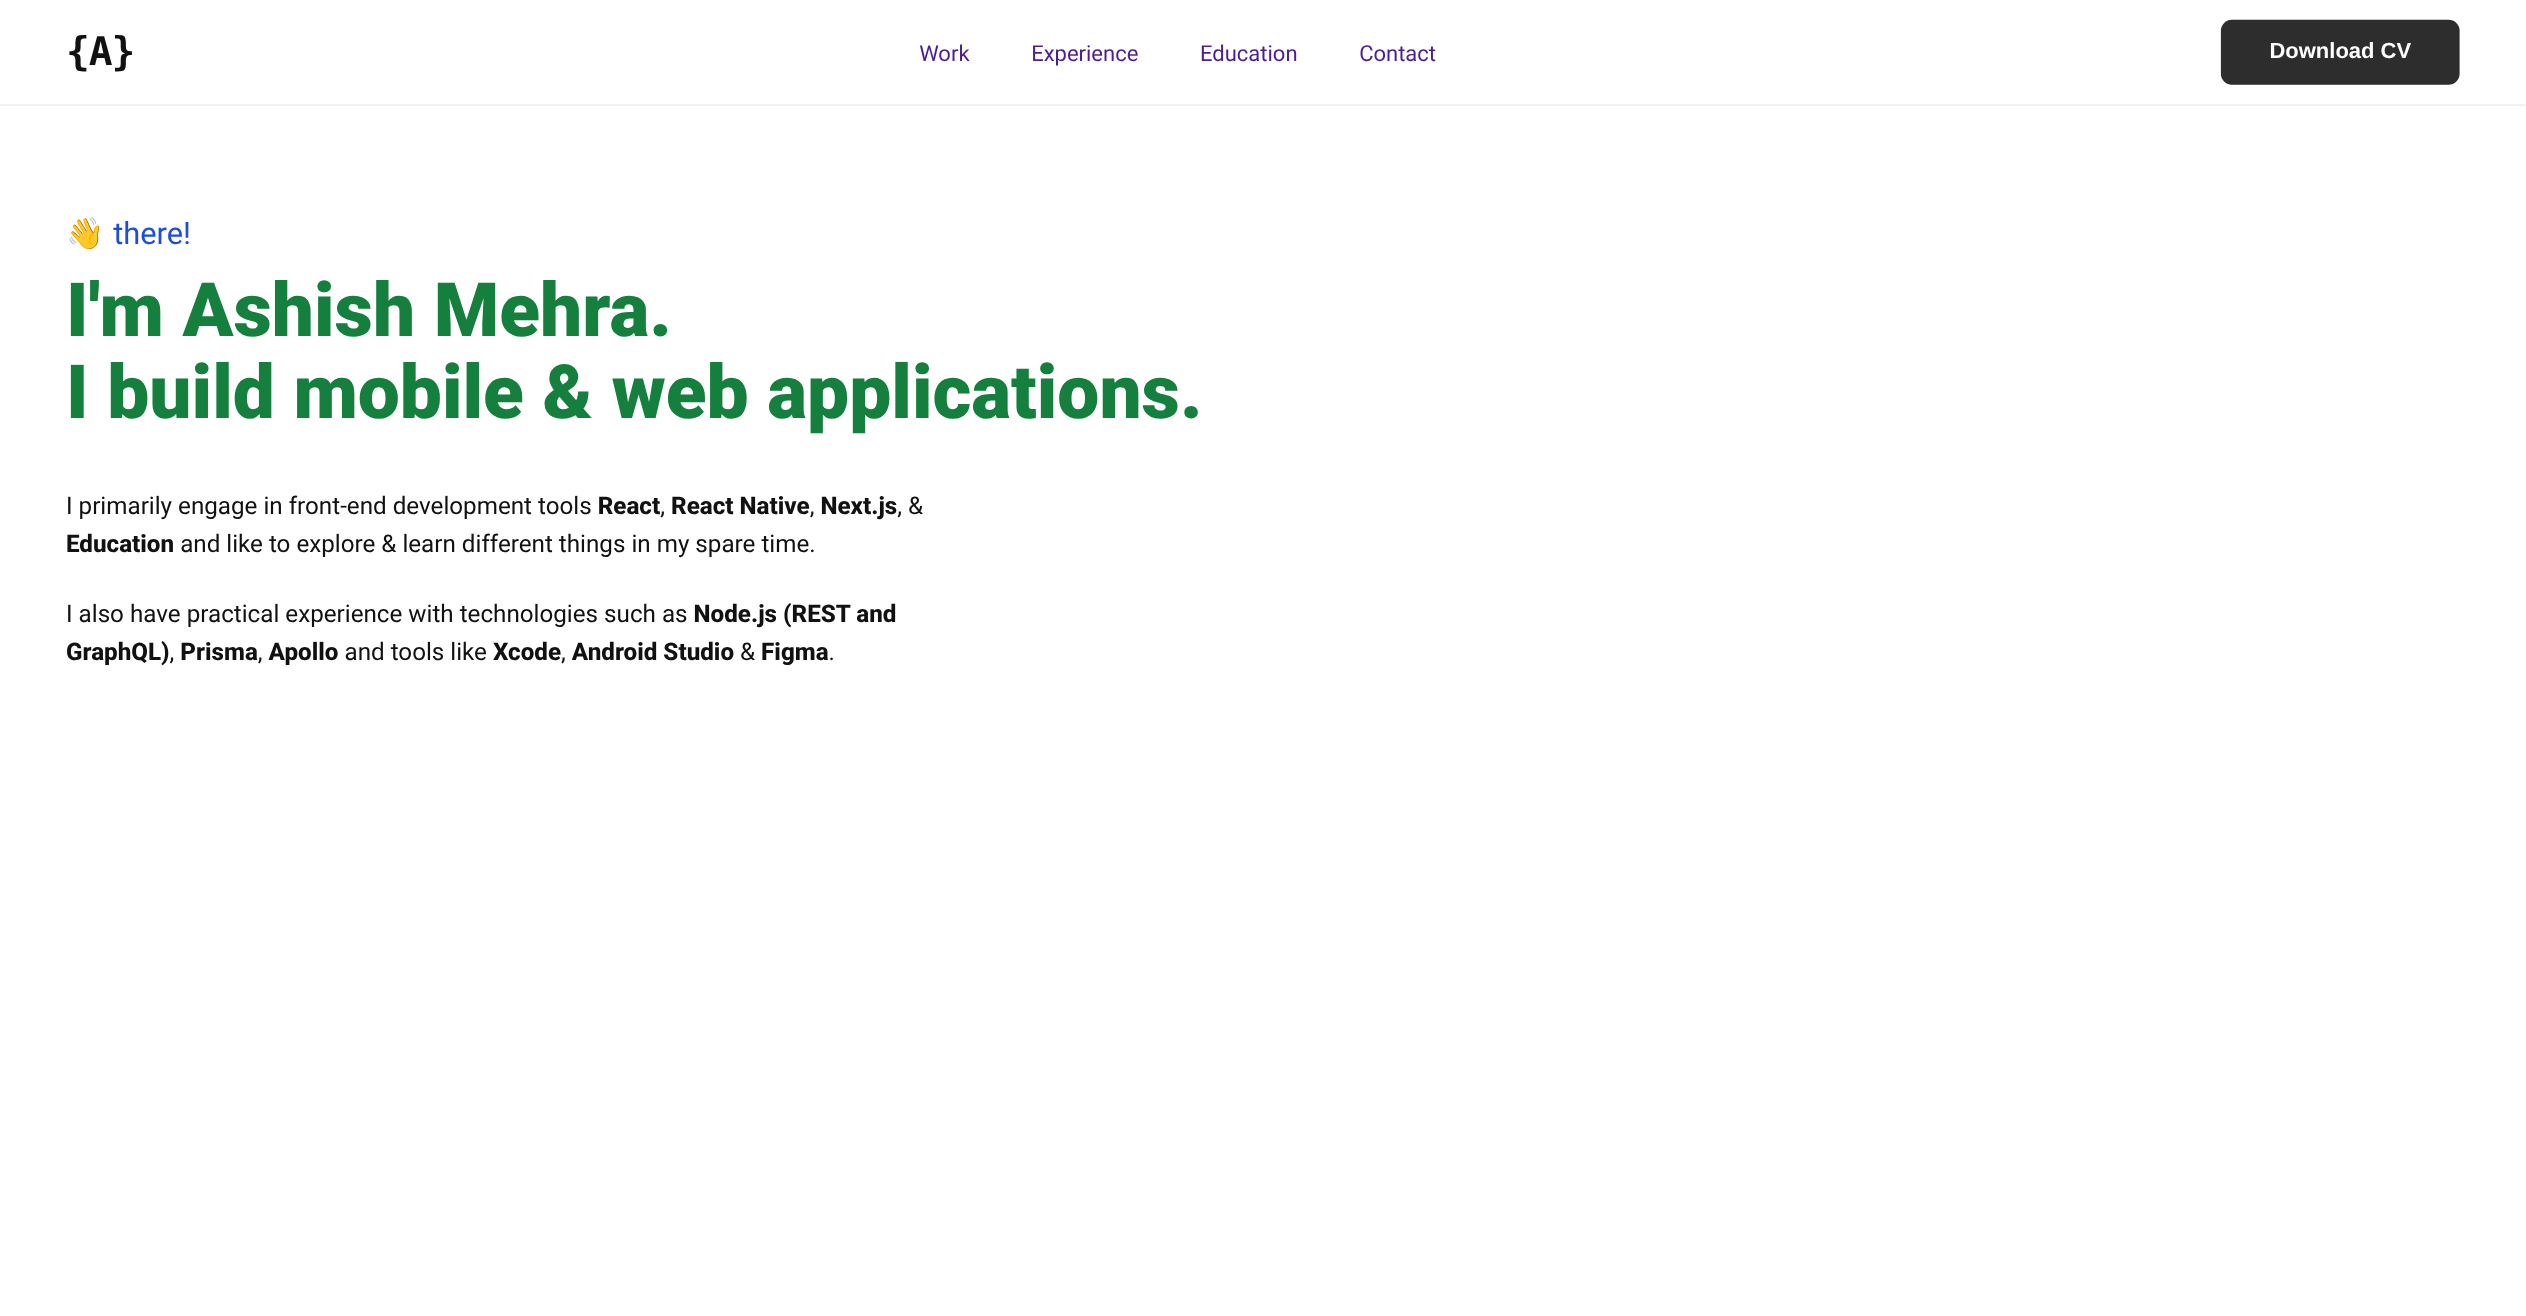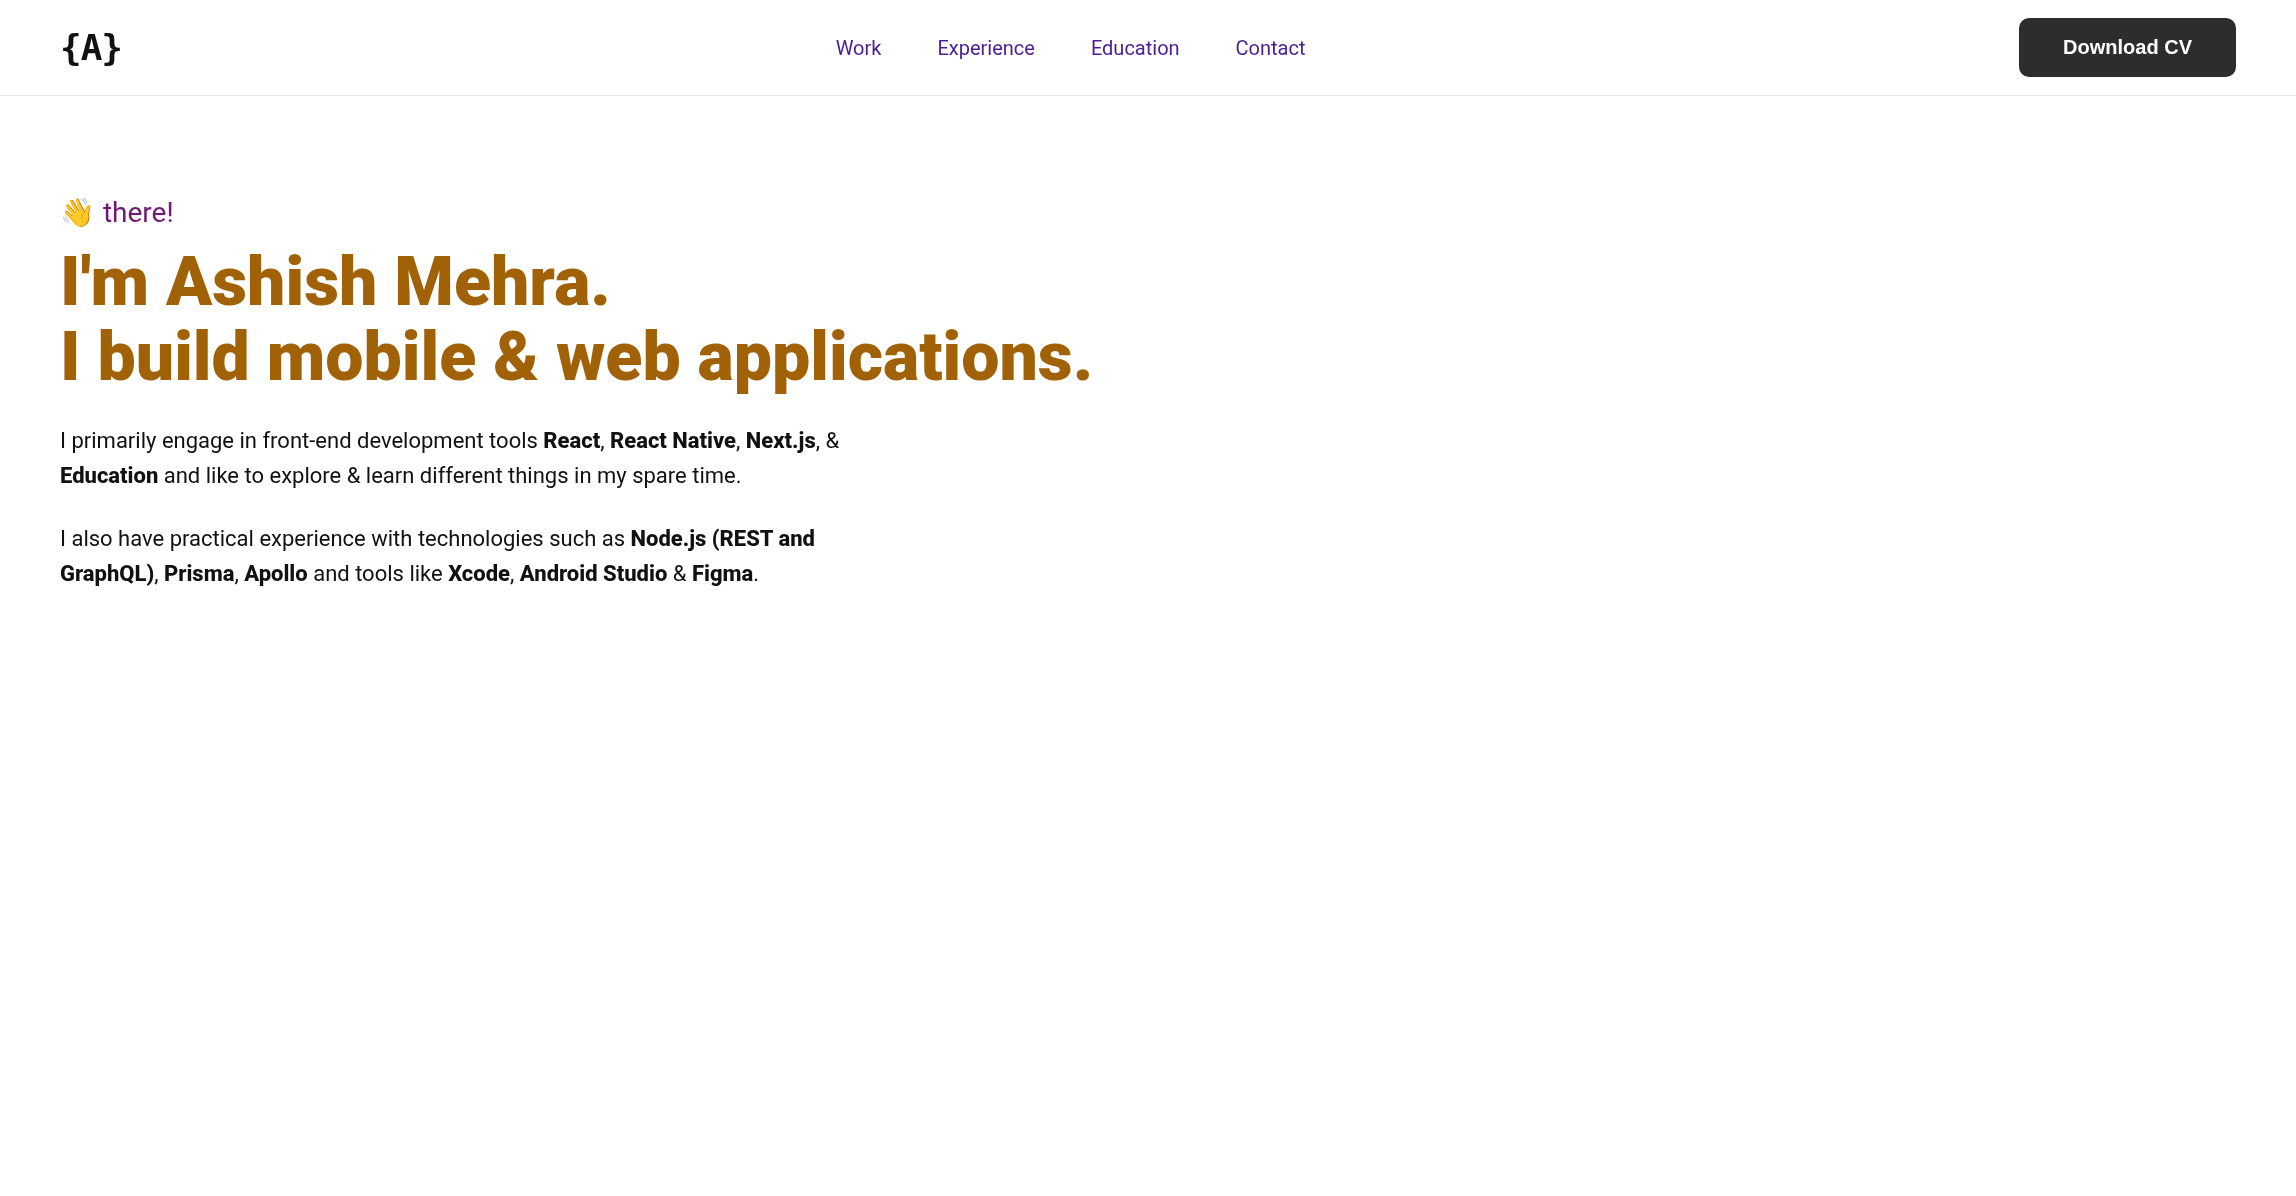--- a/index.html
+++ b/index.html
@@ -72,29 +72,29 @@
       gap: 8px;
     }
 
     .greeting-emoji {
       font-size: 28px;
     }
 
     .greeting-text {
       font-size: 28px;
       font-weight: 400;
-      color: #701a75;
+      color: #1d4ed8;
     }
 
     .hero-title {
       font-size: 68px;
       font-weight: 900;
       line-height: 1.1;
-      margin-bottom: 28px;
-      color: #a16207;
+      margin-bottom: 48px;
+      color: #15803d;
     }
 
     .hero-description {
       font-size: 22px;
       line-height: 1.6;
       color: #111;
       max-width: 780px;
       margin-bottom: 32px;
     }
 

